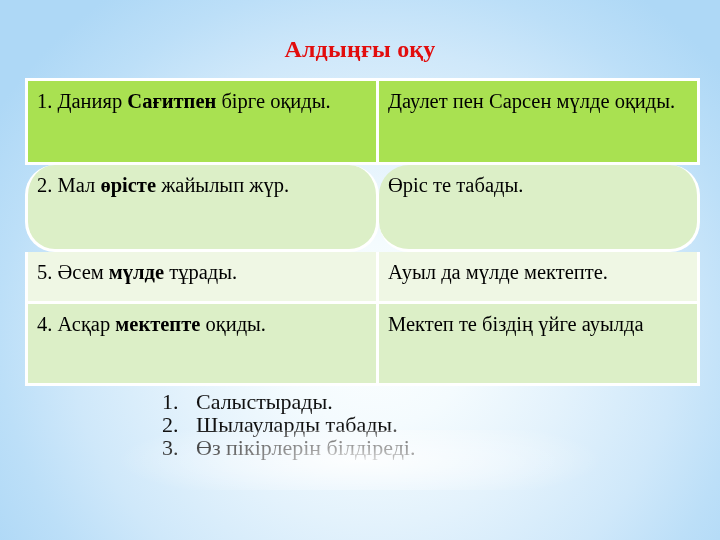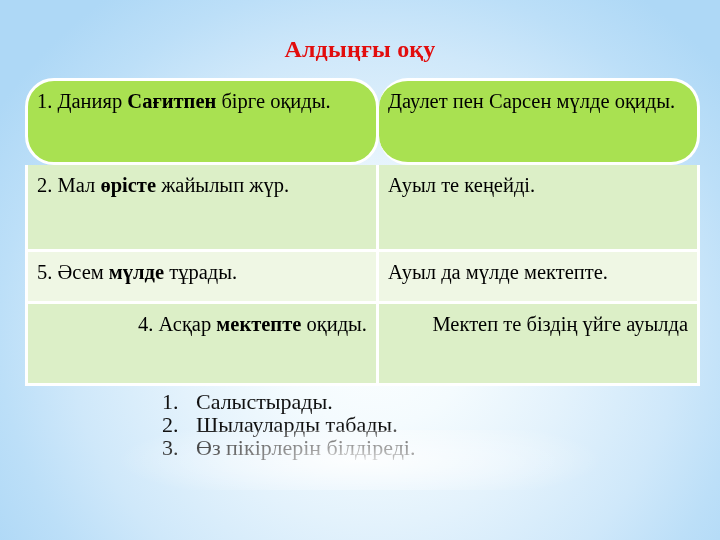--- a/index.html
+++ b/index.html
@@ -74,28 +74,28 @@
     border-top: 0;
     border-left: 0;
   }
   #compare-table tr td:first-child {
     width: 330px;
     border-left: 3px solid #ffffff;
   }
   #compare-table tr:first-child td {
     border-top: 3px solid #ffffff;
   }
-  .row-hl td   { background: #a9e151; border-radius: 29px; }
+  .row-hl td   { background: #a9e151; }
   .row-mid td  { background: #dcefc7; }
   .row-pale td { background: #eff7e4; }
 
   .r1 td { height: 68px; }
-  .r2 td { height: 71px; }
+  .r2 td { height: 71px; border-radius: 30px; }
   .r3 td { height: 36px; }
-  .r4 td { height: 66px; text-align: right; }
+  .r4 td { height: 66px; }
 
   .b { font-weight: bold; }
 
   #takeaways {
     position: absolute;
     left: 152px;
     top: 386px;
     margin: 4px;
     padding: 0 0 0 28px;
     list-style: decimal;
@@ -116,21 +116,21 @@
   <div id="slide-title">Алдыңғы оқу</div>
 
   <table id="compare-table">
     <tbody>
       <tr class="row-hl r1">
         <td><span>1. Данияр </span><span class="b">Сағитпен</span><span> бірге оқиды.</span></td>
         <td>Даулет пен Сарсен мүлде оқиды.</td>
       </tr>
       <tr class="row-mid r2">
         <td><span>2. Мал </span><span class="b">өрісте</span><span> жайылып жүр.</span></td>
-        <td>Ауыл те кеңейді.</td>
+        <td>Өріс те табады.</td>
       </tr>
       <tr class="row-pale r3">
         <td><span>5. Әсем </span><span class="b">мүлде</span><span> тұрады.</span></td>
         <td>Ауыл да мүлде мектепте.</td>
       </tr>
       <tr class="row-mid r4">
         <td><span>4. Асқар </span><span class="b">мектепте</span><span> оқиды.</span></td>
         <td>Мектеп те біздің үйге ауылда</td>
       </tr>
     </tbody>

